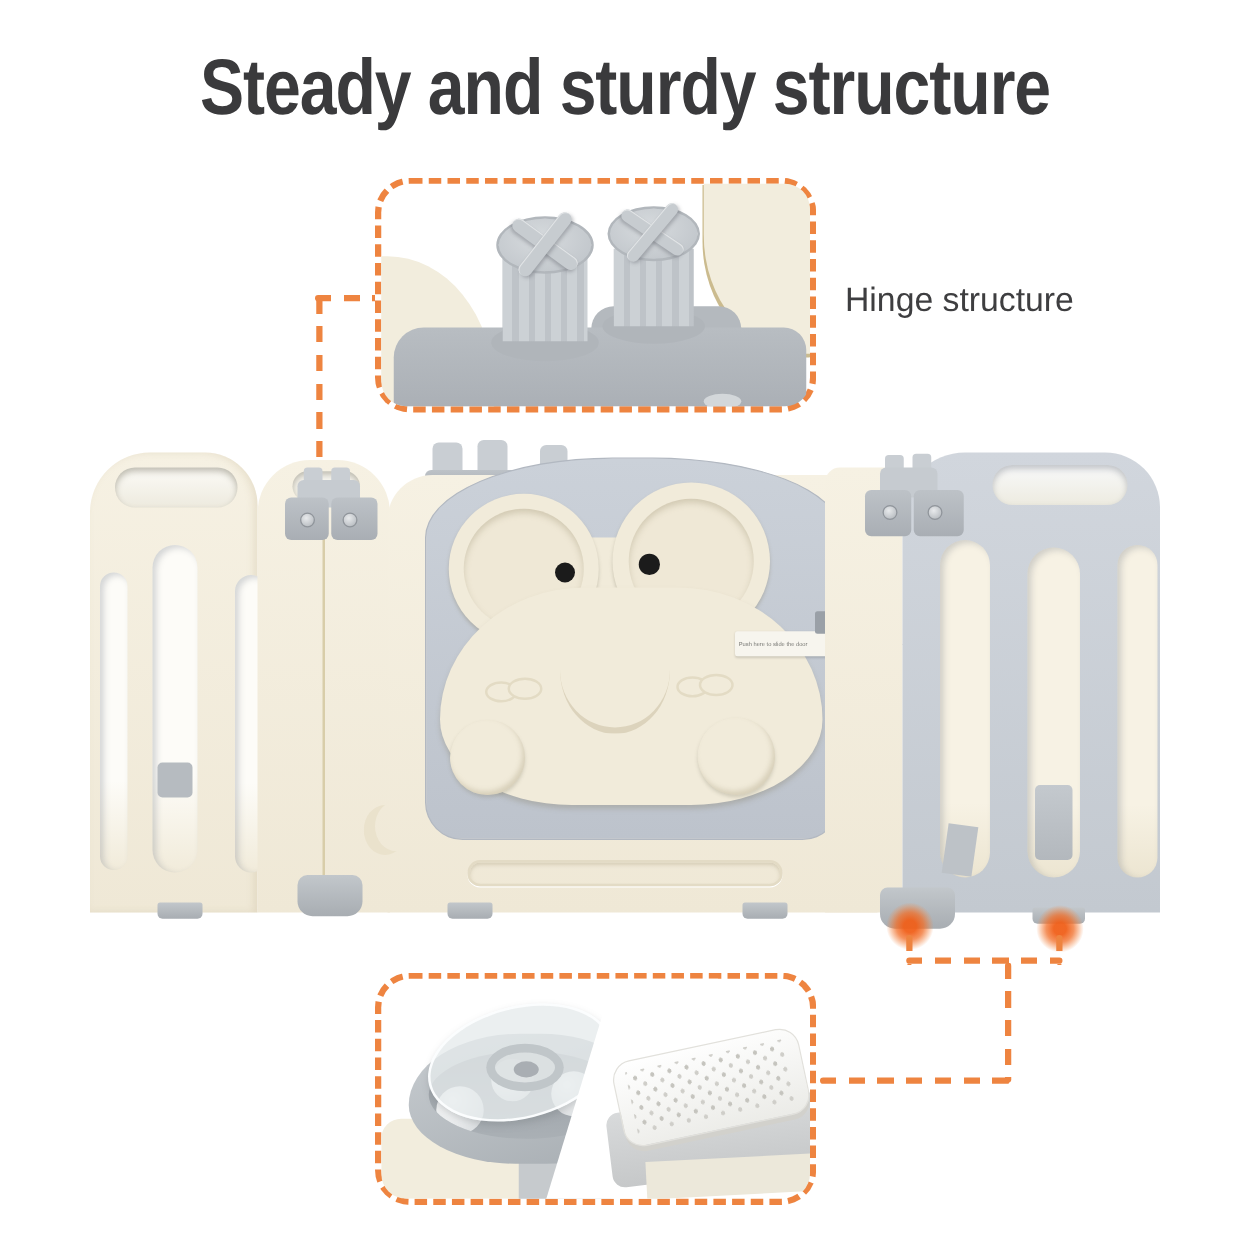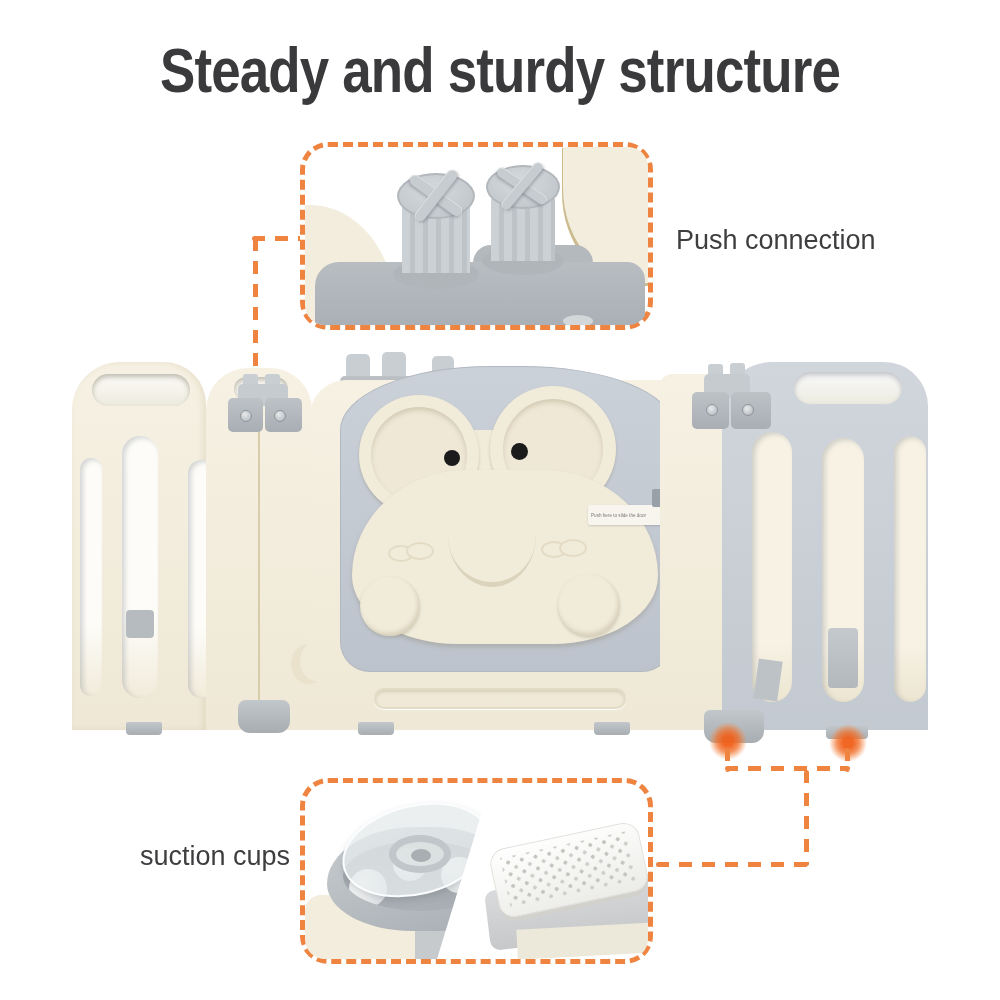--- a/index.html
+++ b/index.html
@@ -65,21 +65,21 @@
     <div class="a pin-bar" style="left:100px;top:43px;width:62px;height:11px;transform:rotate(-52deg);"></div>
 
     <div class="a pin-collar" style="left:177px;top:100px;width:82px;height:28px;"></div>
     <div class="a pin-body" style="left:186px;top:52px;width:64px;height:62px;"></div>
     <div class="a pin-cap" style="left:181px;top:18px;width:74px;height:44px;"></div>
     <div class="a pin-bar" style="left:188px;top:34px;width:58px;height:10px;transform:rotate(34deg);"></div>
     <div class="a pin-bar" style="left:188px;top:34px;width:58px;height:10px;transform:rotate(-50deg);"></div>
     <div class="a" style="left:258px;top:168px;width:30px;height:12px;border-radius:50%;background:#D3D7DA;"></div>
   </div>
 </div>
-<div class="a callout-label" style="left:676px;top:224px;">Push connection</div>
+<div class="a callout-label" style="left:676px;top:224px;">Hinge structure</div>
 
 <div class="a">
 
   <div class="a knob" style="left:346px;top:354px;width:24px;height:28px;"></div>
   <div class="a knob" style="left:382px;top:352px;width:24px;height:28px;"></div>
   <div class="a knob" style="left:432px;top:356px;width:22px;height:26px;"></div>
   <div class="a plate" style="left:340px;top:376px;width:128px;height:16px;"></div>
 
   <div class="a creamP" style="left:72px;top:362px;width:134px;height:368px;border-radius:48px 42px 0 0;box-shadow:inset -3px 0 6px rgba(190,175,140,.25);"></div>
   <div class="a handle" style="left:92px;top:374px;width:98px;height:32px;border-radius:17px;"></div>
@@ -181,14 +181,13 @@
     <div class="a" style="left:158px;top:-18px;width:80px;height:230px;background:#FFF;transform:rotate(17deg);"></div>
 
     <div class="a" style="left:182px;top:98px;width:168px;height:60px;background:linear-gradient(#D8DADB,#C6C8C9);transform:rotate(-7deg);border-radius:10px;"></div>
     <div class="a" style="left:212px;top:143px;width:140px;height:30px;background:#ECE8DA;transform:rotate(-3deg);"></div>
     <div class="a" style="left:188px;top:52px;width:152px;height:70px;transform:rotate(-12deg);border-radius:16px;background:linear-gradient(175deg,#FFFFFF,#EBEBE7);box-shadow:0 5px 0 -1px #D2D1CC;border:1px solid #E2E1DC;box-sizing:border-box;">
       <div style="position:absolute;left:10px;top:8px;right:10px;bottom:10px;background-image:radial-gradient(circle,#C5C4BE 1.6px,transparent 1.9px),radial-gradient(circle,#CFCEC9 1.6px,transparent 1.9px);background-size:14px 12px,14px 12px;background-position:0 0,7px 6px;"></div>
     </div>
   </div>
 </div>
 <div class="a callout-label" style="left:140px;top:840px;">
-  <div>suction cups</div>
 </div>
 
 </body></html>

